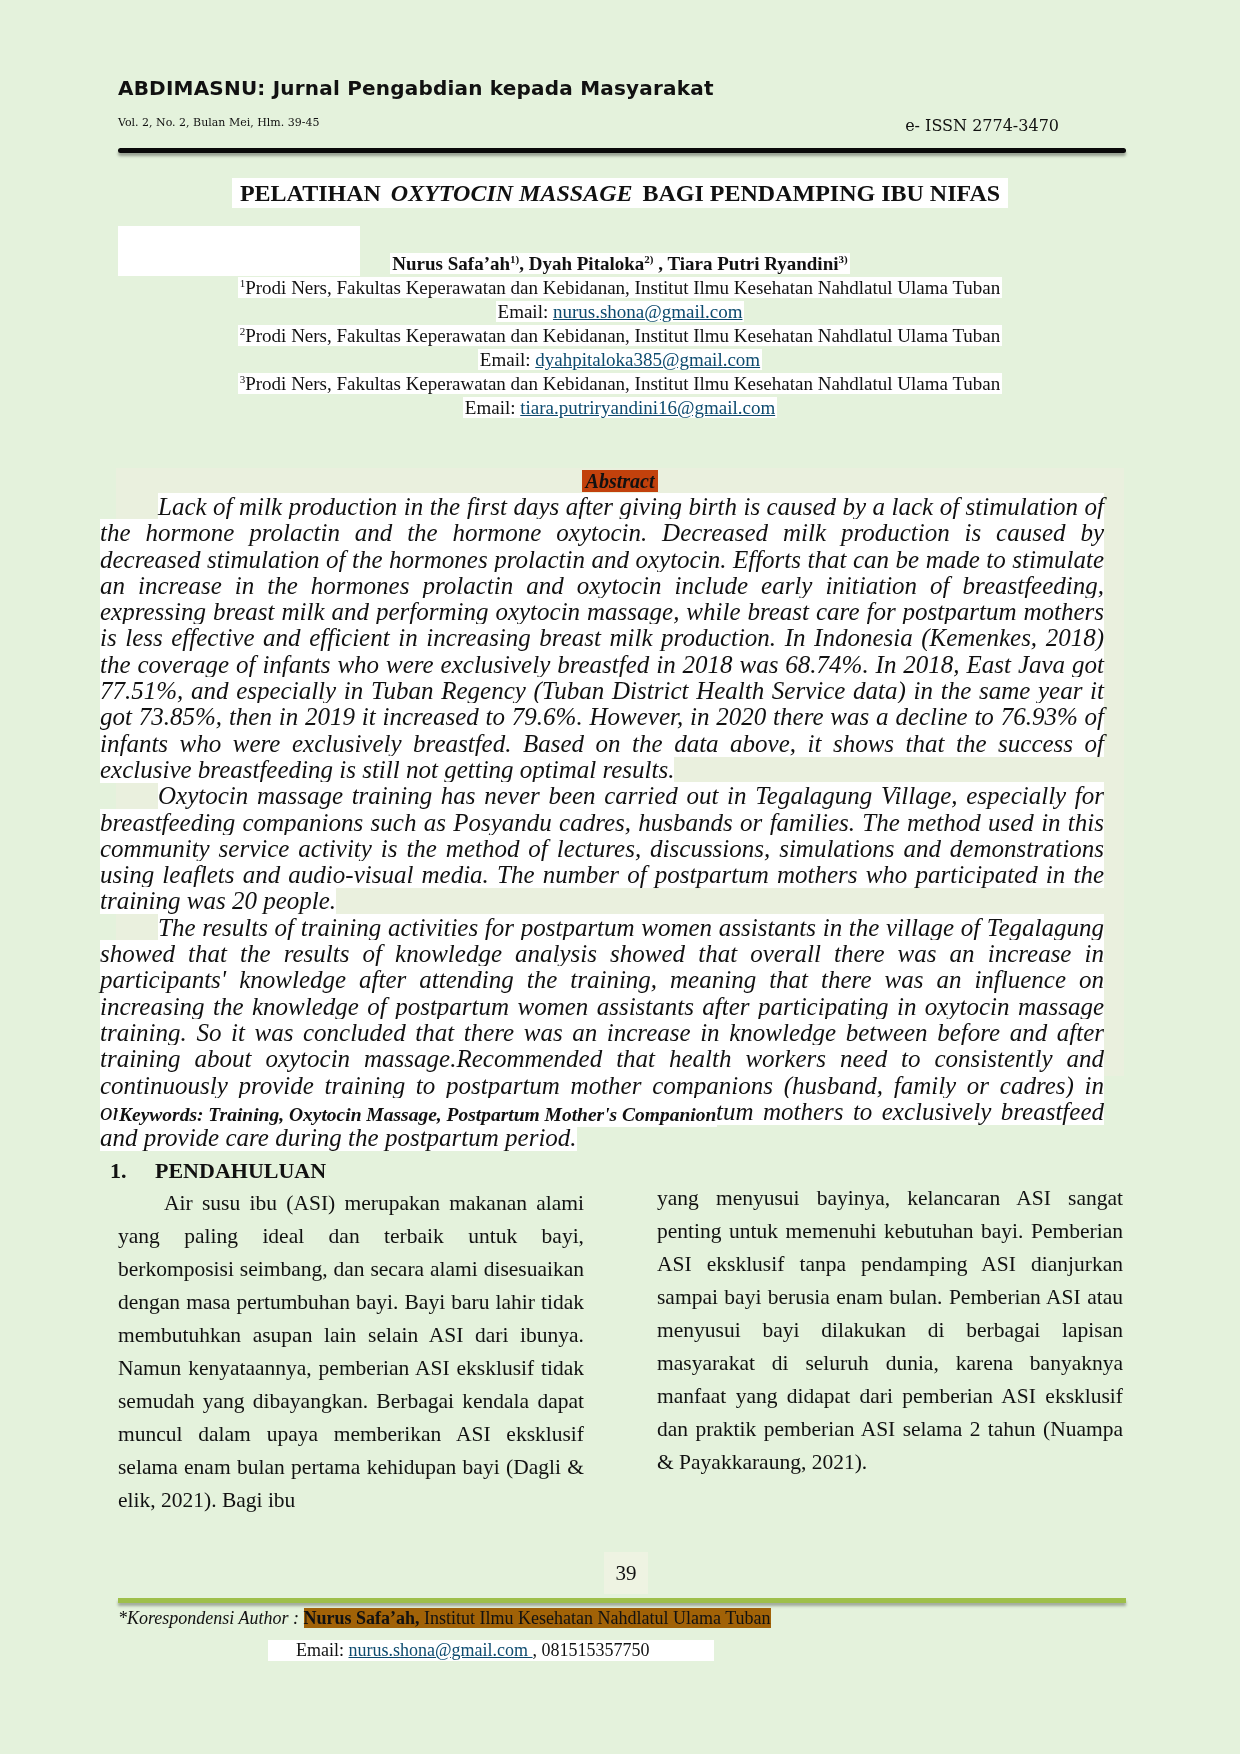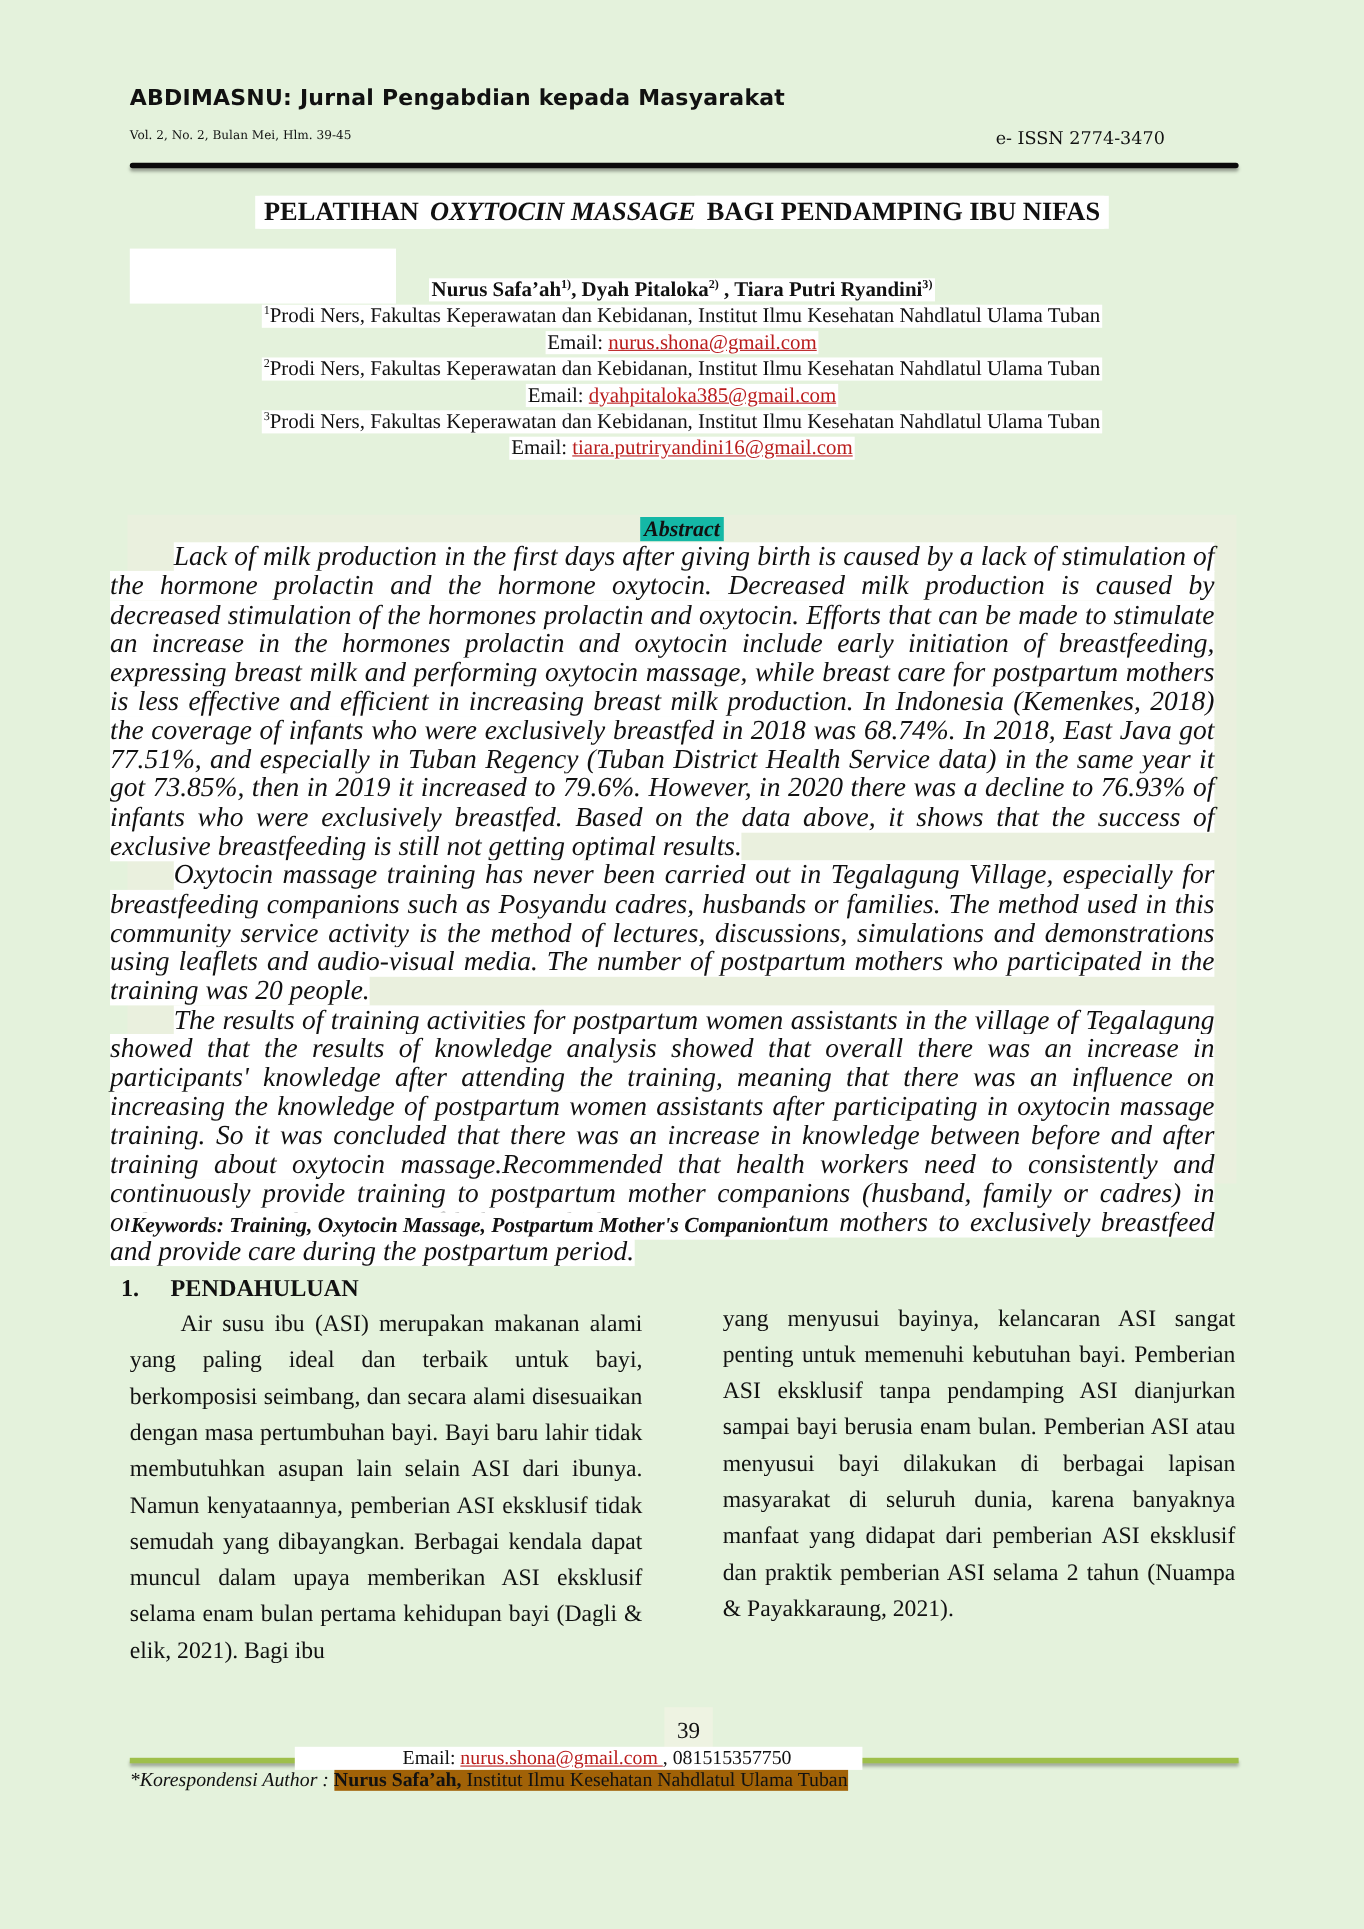--- a/index.html
+++ b/index.html
@@ -36,30 +36,30 @@
   }
   .paper-title span { background: #fff; padding: 2px 4px; }
   .white-box { left: 118px; top: 226px; width: 242px; height: 50px; background: #fff; }
   .center-block {
     left: 0; width: 1240px; text-align: center; font-size: 19px; line-height: 24px;
   }
   .center-block .line span.bg { background: #fff; padding: 0 2px; }
   .authors { top: 252px; font-weight: bold; }
   .affils { top: 276px; }
   sup { font-size: 11px; vertical-align: super; line-height: 0; }
-  a.mail { color: #b91c1c; text-decoration: underline; }
+  a.mail { color: #0c4a6e; text-decoration: underline; }
   .abstract-box {
     left: 116px; top: 468px; width: 1008px; height: 608px;
     background: #eaf0de;
   }
   .abstract-heading {
     left: 0; width: 1240px; top: 470px; text-align: center;
     font-weight: bold; font-style: italic; font-size: 20px;
   }
-  .abstract-heading span { background: #14b8a6; padding: 0 4px; }
+  .abstract-heading span { background: #c2410c; padding: 0 4px; }
   .abstract {
     left: 100px; top: 494px; width: 1004px;
     font-style: italic; font-size: 25px; line-height: 26.3px;
     text-align: justify;
   }
   .abstract p { margin: 0; text-indent: 58px; }
   .abstract p span { background: #fff; }
   .keywords {
     left: 118px; top: 1104px;
     font-weight: bold; font-style: italic; font-size: 19.5px;
@@ -81,21 +81,21 @@
     left: 604px; top: 1552px; width: 44px; height: 42px;
     background: #eef3e2; text-align: center; font-size: 21px; line-height: 42px;
   }
   .bottom-rule {
     left: 118px; top: 1598px; width: 1008px; height: 5px;
     background: #9ebf4a; box-shadow: 0 3px 3px rgba(0,0,0,0.3);
   }
   .footer1 { left: 118px; top: 1608px; font-size: 18px; }
   .footer1 .label { font-style: italic; }
   .footer1 .rest { background: #a16207; }
-  .footer2 { left: 268px; top: 1588px; font-size: 18px; background: #fff; padding: 0 64px 0 98px; }
+  .footer2 { left: 268px; top: 1640px; font-size: 18px; background: #fff; padding: 0 64px 0 28px; }
 </style>
 </head>
 <body>
 
 <div class="abs journal-title">ABDIMASNU: Jurnal Pengabdian kepada Masyarakat</div>
 <div class="abs meta-left">Vol. 2, No. 2,  Bulan Mei,  Hlm. 39-45</div>
 <div class="abs meta-right">e- ISSN 2774-3470</div>
 <div class="abs top-rule"></div>
 
 <div class="abs paper-title">

